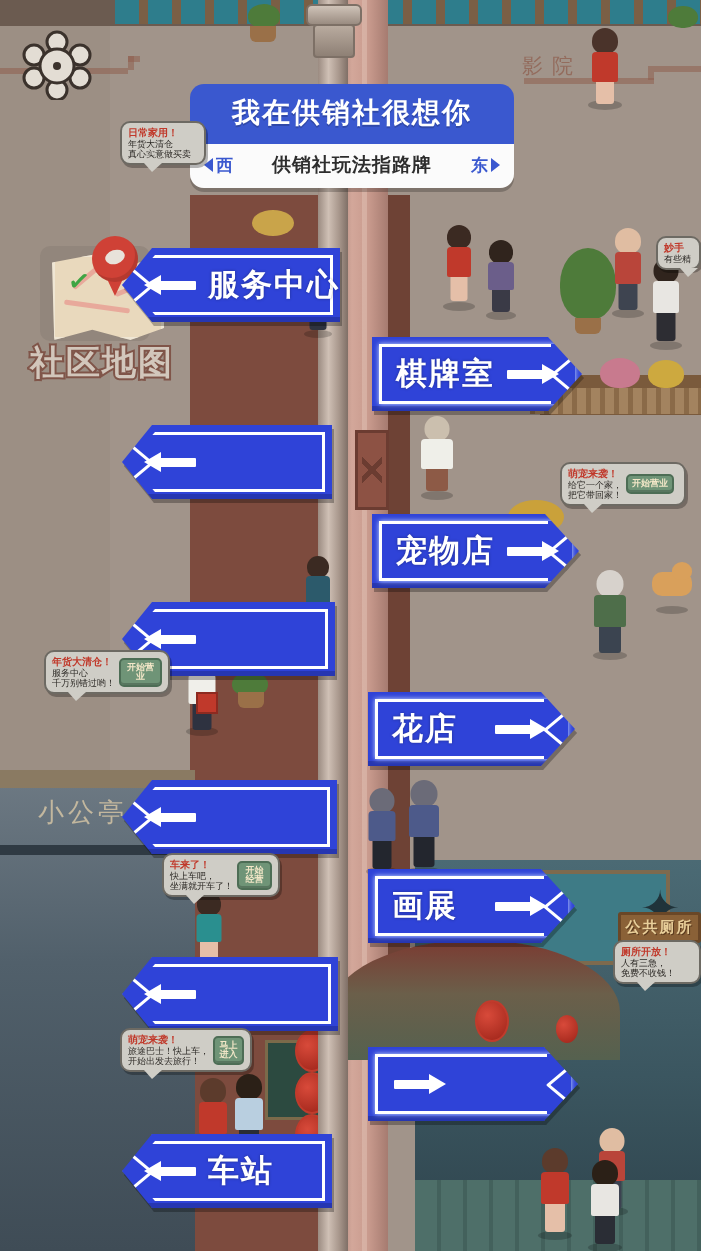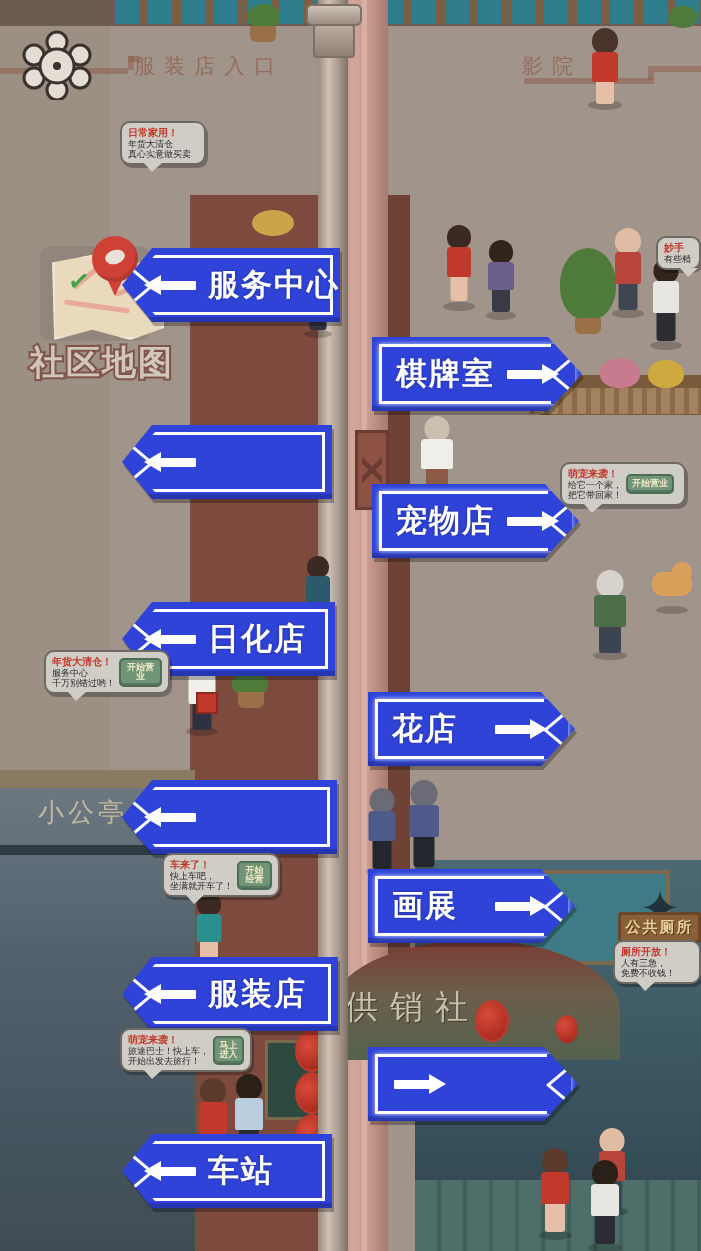--- a/index.html
+++ b/index.html
@@ -184,21 +184,20 @@
   <div class="bg-midwall2"></div>
   <div class="bg-road"></div>
   <div class="bg-road-line"></div>
   <div class="bg-leftbuild"></div>
   <div class="bg-leftbuild-band"></div>
   <div class="bg-leftbuild-band2"></div>
   <div class="bg-bottomright"></div>
   <div class="bg-glassdoor"></div>
   <div class="bg-star">✦</div>
   <div class="bg-coop"></div>
-  <div class="bg-coop-text">供销社</div>
   <div class="bg-boardwalk"></div>
   <div class="bg-shelf"></div>
   <div class="bg-fence"></div>
   <div class="bg-crate"></div>
   <div class="bg-doorway"></div>
 
   <div class="bg-lantern" style="left:295px;top:1030px;"></div>
   <div class="bg-lantern" style="left:295px;top:1072px;"></div>
   <div class="bg-lantern" style="left:295px;top:1114px;"></div>
   <div class="bg-lantern" style="left:475px;top:1000px;"></div>
@@ -213,21 +212,20 @@
   <div class="bg-plant" style="left:232px;top:672px;width:36px;height:24px;"></div>
   <div class="bg-potted" style="left:238px;top:692px;"></div>
   <div class="bg-plant" style="left:248px;top:4px;width:32px;height:24px;"></div>
   <div class="bg-potted" style="left:250px;top:26px;"></div>
   <div class="bg-plant" style="left:668px;top:6px;width:30px;height:22px;"></div>
 
   <div class="wall-rule" style="left:0;top:68px;width:82px;"></div>
   <div class="wall-rule" style="left:82px;top:68px;width:46px;"></div>
   <div class="wall-rule" style="left:128px;top:56px;width:12px;"></div>
   <div class="wall-rule-v" style="left:128px;top:56px;height:14px;"></div>
-  <div class="wall-label" style="left:134px;top:52px;">服装店入口</div>
   <div class="wall-label" style="left:522px;top:52px;">影院  口</div>
   <div class="wall-rule" style="left:524px;top:78px;width:130px;"></div>
   <div class="wall-rule" style="left:654px;top:66px;width:47px;"></div>
   <div class="wall-rule-v" style="left:648px;top:66px;height:14px;"></div>
   <div class="wall-label" style="left:38px;top:795px;color:#cdbfa2;font-size:26px;letter-spacing:4px;opacity:.9;">小公亭</div>
 
   <svg class="flower-deco" viewBox="0 0 70 70">
     <g fill="#e3ddd4" stroke="#3b322c" stroke-width="3">
       <circle cx="35" cy="12" r="10"></circle>
         <circle cx="58" cy="25" r="10"></circle>
@@ -369,20 +367,36 @@
     <div class="map-paper-road" style="left:52px;top:48px;width:30px;height:5px;background:#e8a99b;transform:rotate(-40deg);"></div>
     <div class="map-check">✓</div>
     <div class="map-pin">
       <div class="map-pin-tip"></div>
       <div class="map-pin-body"></div>
       <div class="map-pin-hole"></div>
     </div>
     <div class="map-label">社区地图</div>
   </div>
 
+  <div class="header">
+    <div class="header-top">
+      <div class="header-title">我在供销社很想你</div>
+    </div>
+    <div class="header-bottom">
+      <div class="hdr-dir">
+        <span class="tri-l"></span>
+        <span>西</span>
+      </div>
+      <div class="hdr-sub">供销社玩法指路牌</div>
+      <div class="hdr-dir">
+        <span>东</span>
+        <span class="tri-r"></span>
+      </div>
+    </div>
+  </div>
 
   <div id="signs-layer">
       <div class="sign sign-left" style="left: 122px; top: 248px; width: 218px;">
         <div class="sign-plate">
           <div class="sign-inner"></div>
           <div class="sign-diag" style="left: 3px; top: 14px; width: 34px; transform-origin: left center; transform: rotate(40deg);"></div>
           <div class="sign-diag" style="left: 3px; top: 59px; width: 34px; transform-origin: left center; transform: rotate(-40deg);"></div>
         </div>
         <div class="sign-content">
           <div class="arrow arrow-left">
@@ -409,21 +423,20 @@
         <div class="sign-plate">
           <div class="sign-inner"></div>
           <div class="sign-diag" style="left: 3px; top: 14px; width: 34px; transform-origin: left center; transform: rotate(40deg);"></div>
           <div class="sign-diag" style="left: 3px; top: 59px; width: 34px; transform-origin: left center; transform: rotate(-40deg);"></div>
         </div>
         <div class="sign-content">
           <div class="arrow arrow-left">
             <div class="shaft"></div>
             <div class="headl"></div>
           </div>
-          <div class="sign-label">日化店</div>
         </div>
       </div>
       <div class="sign sign-left" style="left: 122px; top: 780px; width: 215px;">
         <div class="sign-plate">
           <div class="sign-inner"></div>
           <div class="sign-diag" style="left: 3px; top: 14px; width: 34px; transform-origin: left center; transform: rotate(40deg);"></div>
           <div class="sign-diag" style="left: 3px; top: 59px; width: 34px; transform-origin: left center; transform: rotate(-40deg);"></div>
         </div>
         <div class="sign-content">
           <div class="arrow arrow-left">
@@ -436,21 +449,20 @@
         <div class="sign-plate">
           <div class="sign-inner"></div>
           <div class="sign-diag" style="left: 3px; top: 14px; width: 34px; transform-origin: left center; transform: rotate(40deg);"></div>
           <div class="sign-diag" style="left: 3px; top: 59px; width: 34px; transform-origin: left center; transform: rotate(-40deg);"></div>
         </div>
         <div class="sign-content">
           <div class="arrow arrow-left">
             <div class="shaft"></div>
             <div class="headl"></div>
           </div>
-          <div class="sign-label">服装店</div>
         </div>
       </div>
       <div class="sign sign-left" style="left: 122px; top: 1134px; width: 210px;">
         <div class="sign-plate">
           <div class="sign-inner"></div>
           <div class="sign-diag" style="left: 3px; top: 14px; width: 34px; transform-origin: left center; transform: rotate(40deg);"></div>
           <div class="sign-diag" style="left: 3px; top: 59px; width: 34px; transform-origin: left center; transform: rotate(-40deg);"></div>
         </div>
         <div class="sign-content">
           <div class="arrow arrow-left">
@@ -467,21 +479,21 @@
           <div class="sign-diag" style="right: 3px; top: 59px; width: 36px; transform-origin: right center; transform: rotate(40deg);"></div>
         </div>
         <div class="sign-content" style="justify-content: space-between;">
           <div class="sign-label">棋牌室</div>
           <div class="arrow arrow-right">
             <div class="shaft"></div>
             <div class="headr"></div>
           </div>
         </div>
       </div>
-      <div class="sign sign-right" style="left: 372px; top: 484px; width: 207px;">
+      <div class="sign sign-right" style="left: 372px; top: 514px; width: 207px;">
         <div class="sign-plate">
           <div class="sign-inner"></div>
           <div class="sign-diag" style="right: 3px; top: 14px; width: 36px; transform-origin: right center; transform: rotate(-40deg);"></div>
           <div class="sign-diag" style="right: 3px; top: 59px; width: 36px; transform-origin: right center; transform: rotate(40deg);"></div>
         </div>
         <div class="sign-content" style="justify-content: space-between;">
           <div class="sign-label">宠物店</div>
           <div class="arrow arrow-right">
             <div class="shaft"></div>
             <div class="headr"></div>

